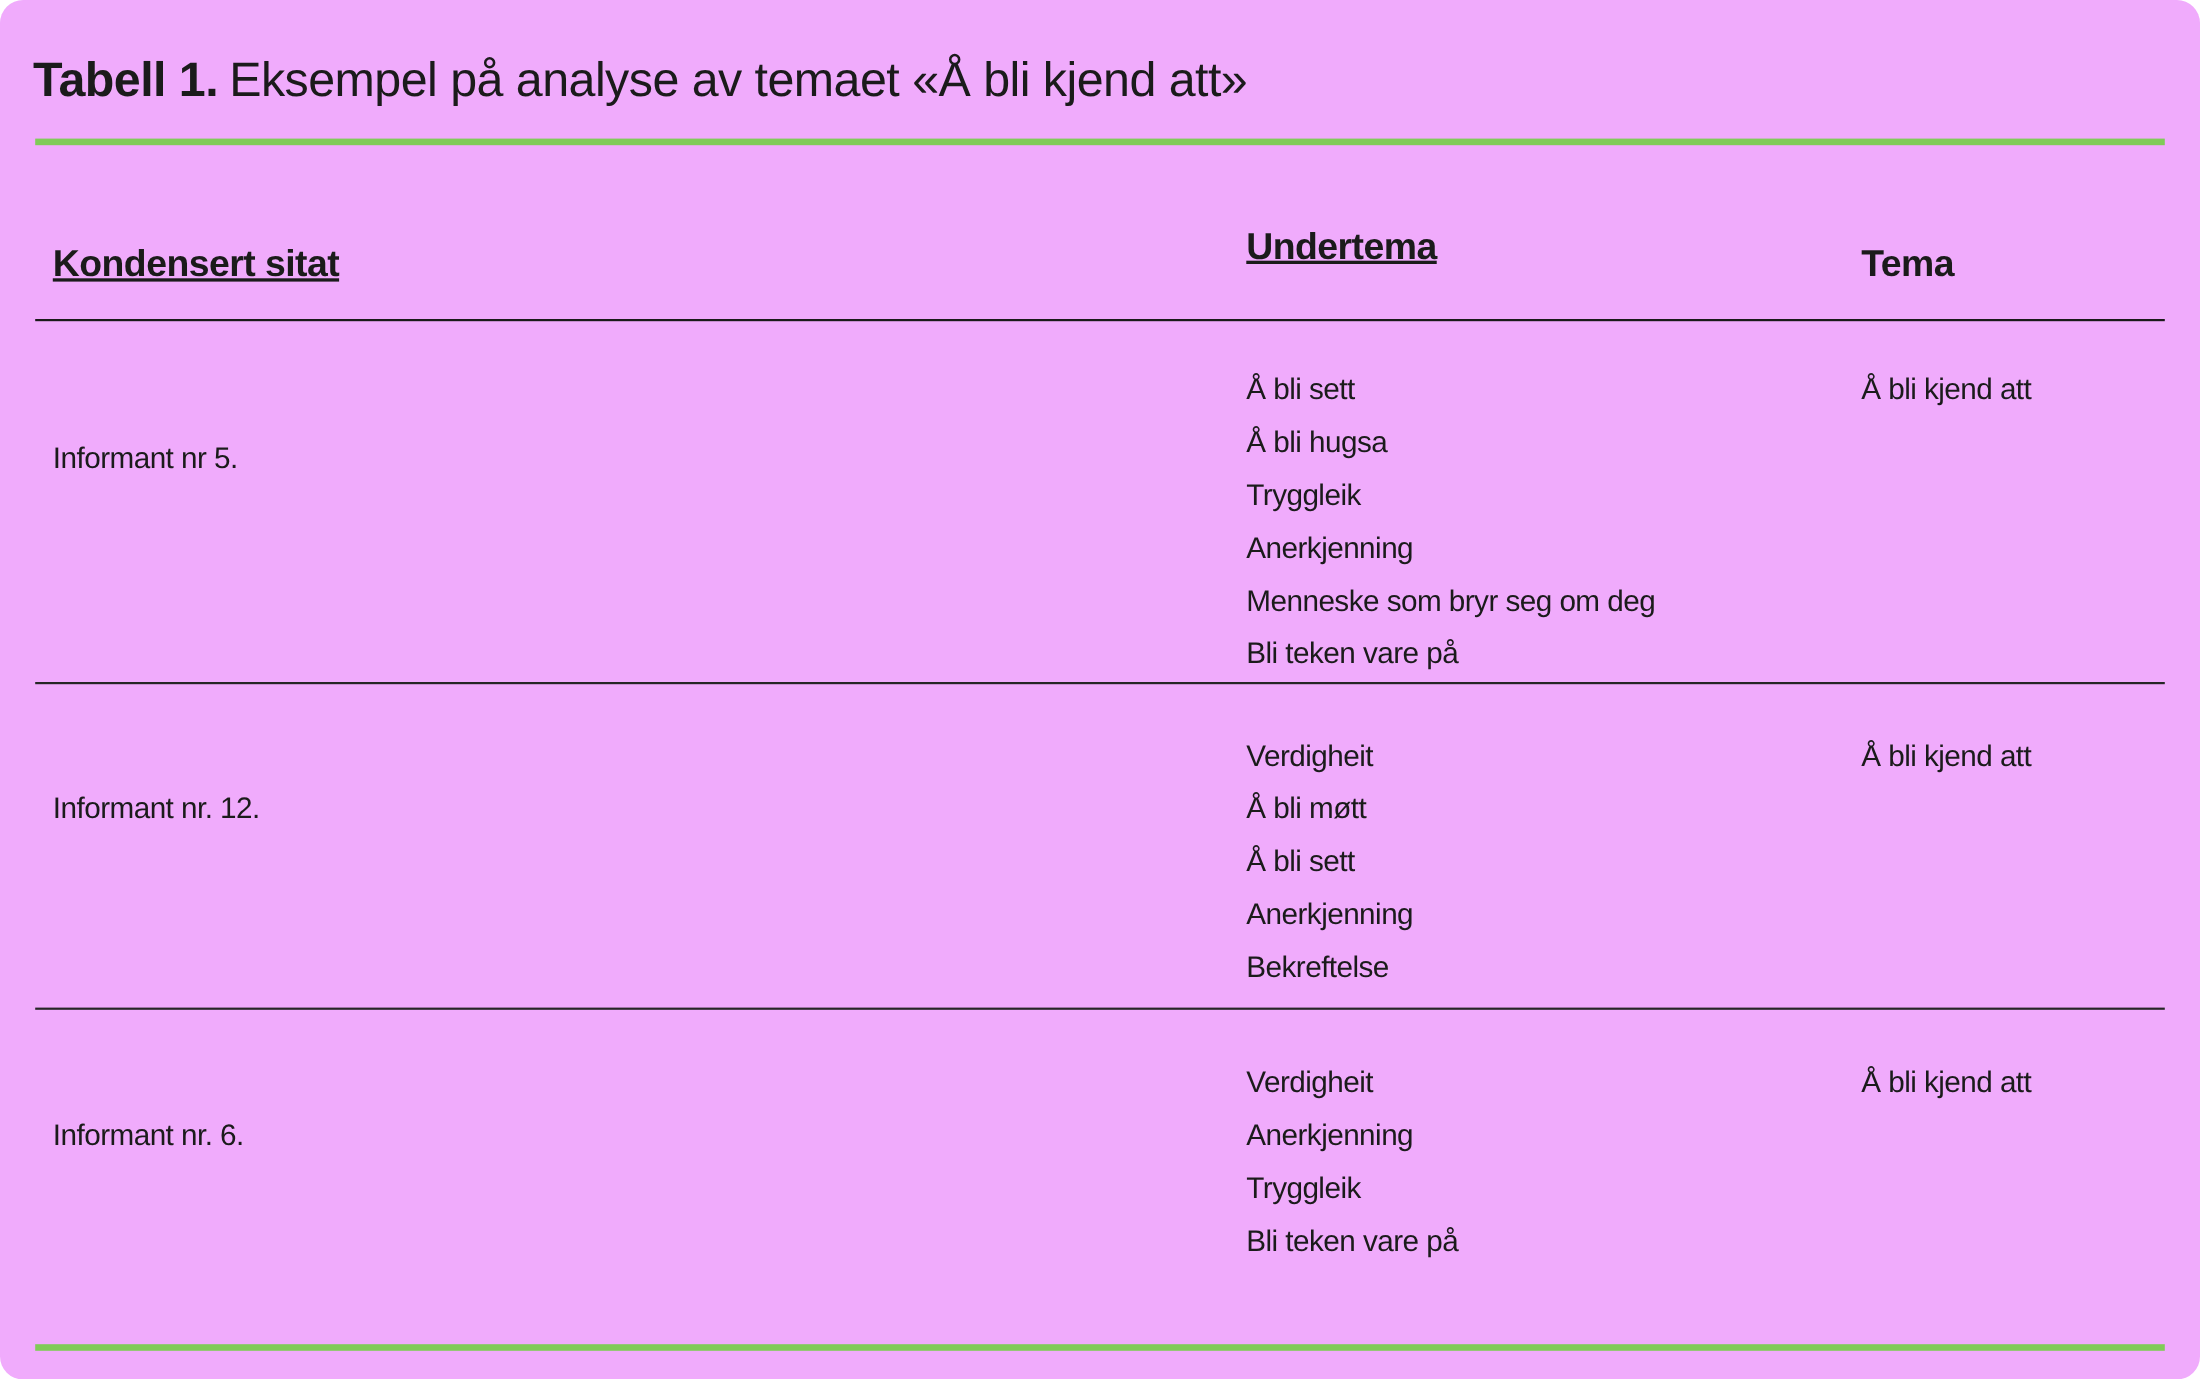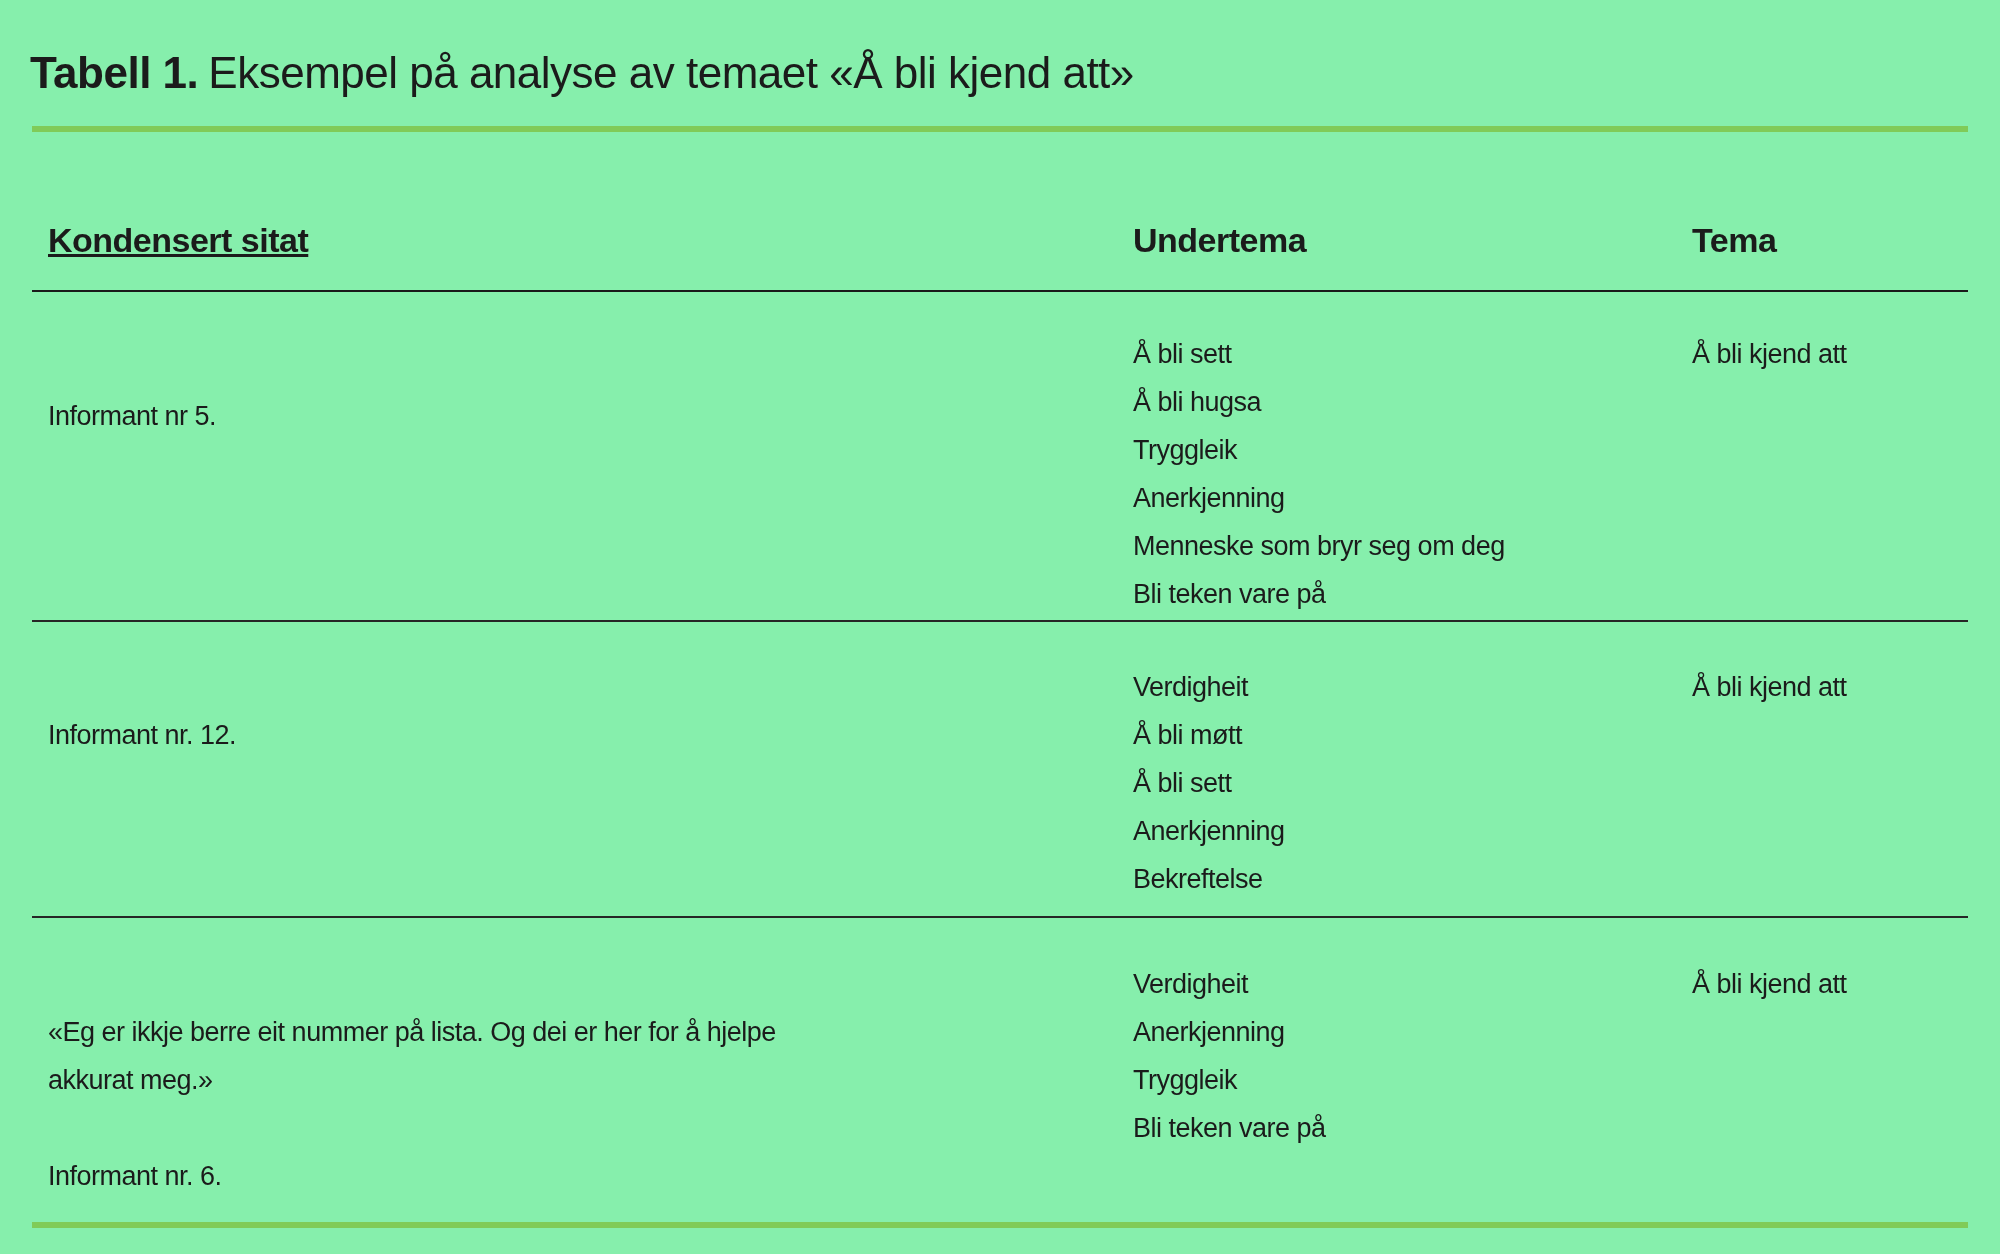--- a/index.html
+++ b/index.html
@@ -4,24 +4,25 @@
 <style>
   html, body {
     margin: 0;
     padding: 0;
     background: #ffffff;
   }
   .page {
     position: relative;
     width: 2000px;
     height: 1254px;
-    background: #86efac;
+    background: #f0abfc;
     font-family: "Liberation Sans", sans-serif;
     color: #1b1b1b;
     overflow: hidden;
+    border-radius: 21px;
   }
   .table-title {
     position: absolute;
     left: 30px;
     top: 46px;
     font-size: 44px;
     line-height: 54px;
     letter-spacing: -0.5px;
     white-space: nowrap;
   }
@@ -62,21 +63,21 @@
 
 <div class="page">
 
   <div class="table-title">
     <span class="label">Tabell 1.</span><span class="text">Eksempel på analyse av temaet «Å bli kjend att»</span>
   </div>
 
   <div class="rule rule-green" style="top:126px;"></div>
 
   <div class="cell header-cell col-quote" style="top:216px;text-decoration:underline;">Kondensert sitat</div>
-  <div class="cell header-cell col-subtheme" style="top:216px;">Undertema</div>
+  <div class="cell header-cell col-subtheme" style="top:200px;text-decoration:underline;">Undertema</div>
   <div class="cell header-cell col-theme" style="top:216px;">Tema</div>
 
   <div class="rule rule-dark" style="top:290px;"></div>
 
   <div class="cell col-quote" style="top:330px;">
     <p class="informant gap">Informant nr 5.</p>
   </div>
   <div class="cell col-subtheme" style="top:330px;">Å bli sett
 Å bli hugsa
 Tryggleik
@@ -93,22 +94,20 @@
   <div class="cell col-subtheme" style="top:663px;">Verdigheit
 Å bli møtt
 Å bli sett
 Anerkjenning
 Bekreftelse</div>
   <div class="cell col-theme" style="top:663px;">Å bli kjend att</div>
 
   <div class="rule rule-thin" style="top:916px;"></div>
 
   <div class="cell col-quote" style="top:960px;">
-    <p class="quote-text">«Eg er ikkje berre eit nummer på lista. Og dei er her for å hjelpe
-akkurat meg.»</p>
     <p class="informant">Informant nr. 6.</p>
   </div>
   <div class="cell col-subtheme" style="top:960px;">Verdigheit
 Anerkjenning
 Tryggleik
 Bli teken vare på</div>
   <div class="cell col-theme" style="top:960px;">Å bli kjend att</div>
 
   <div class="rule rule-green" style="top:1222px;"></div>
 

